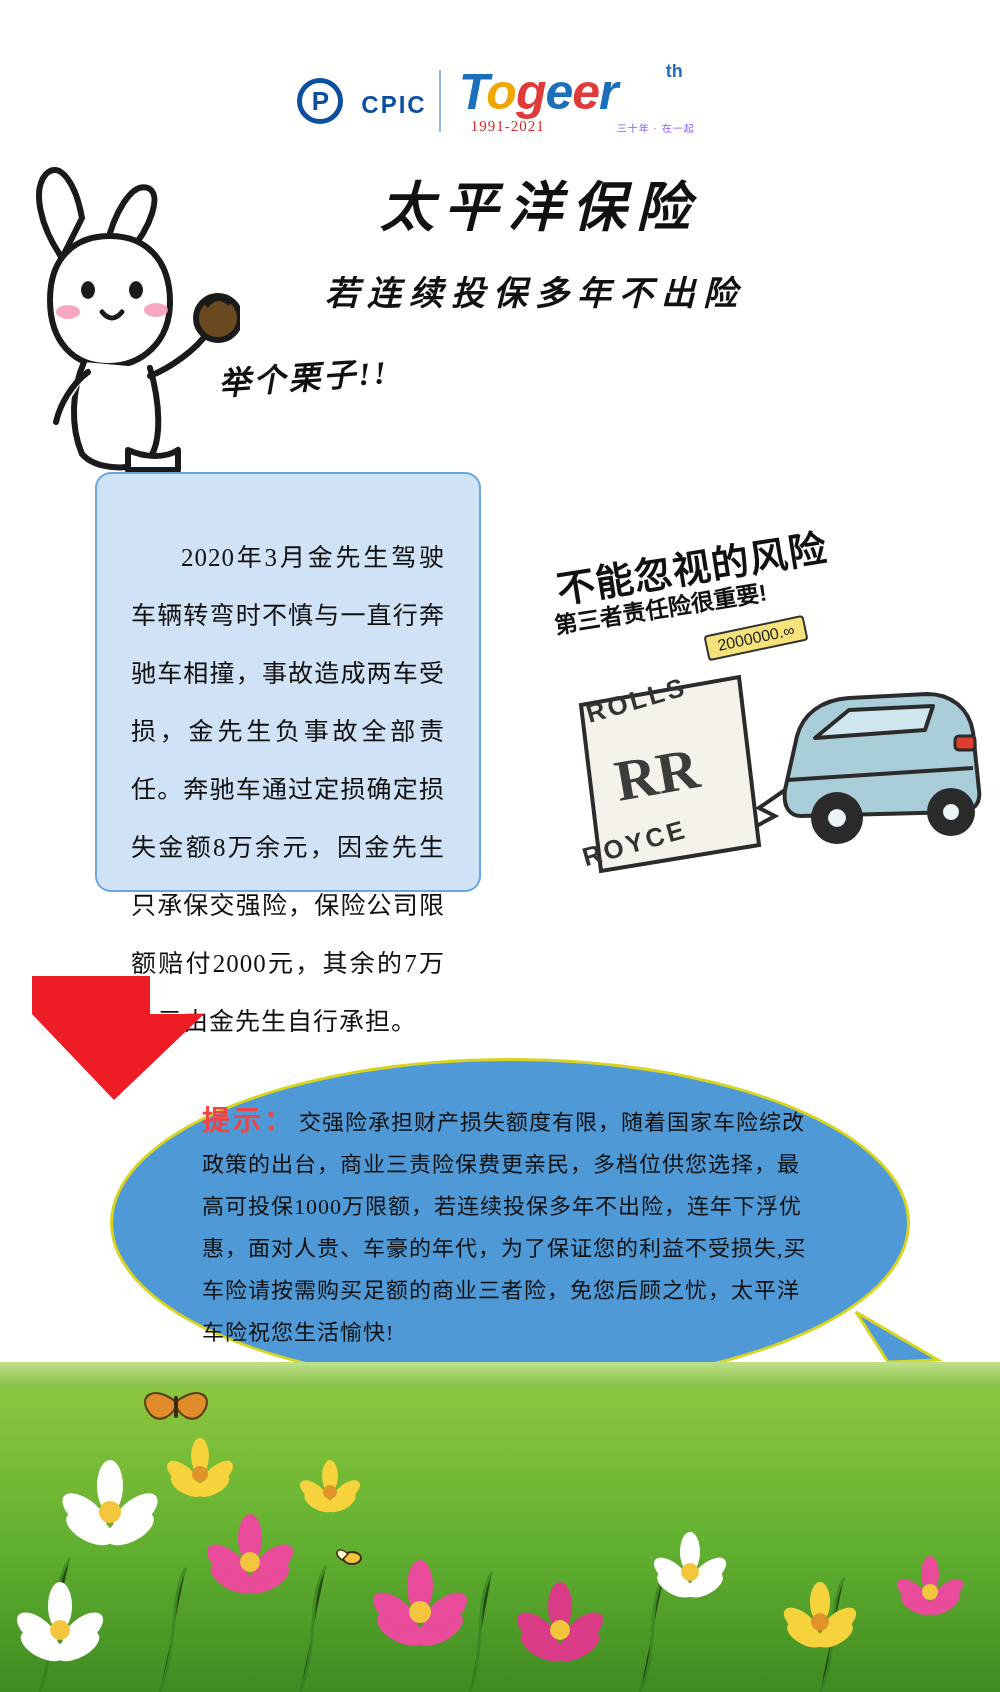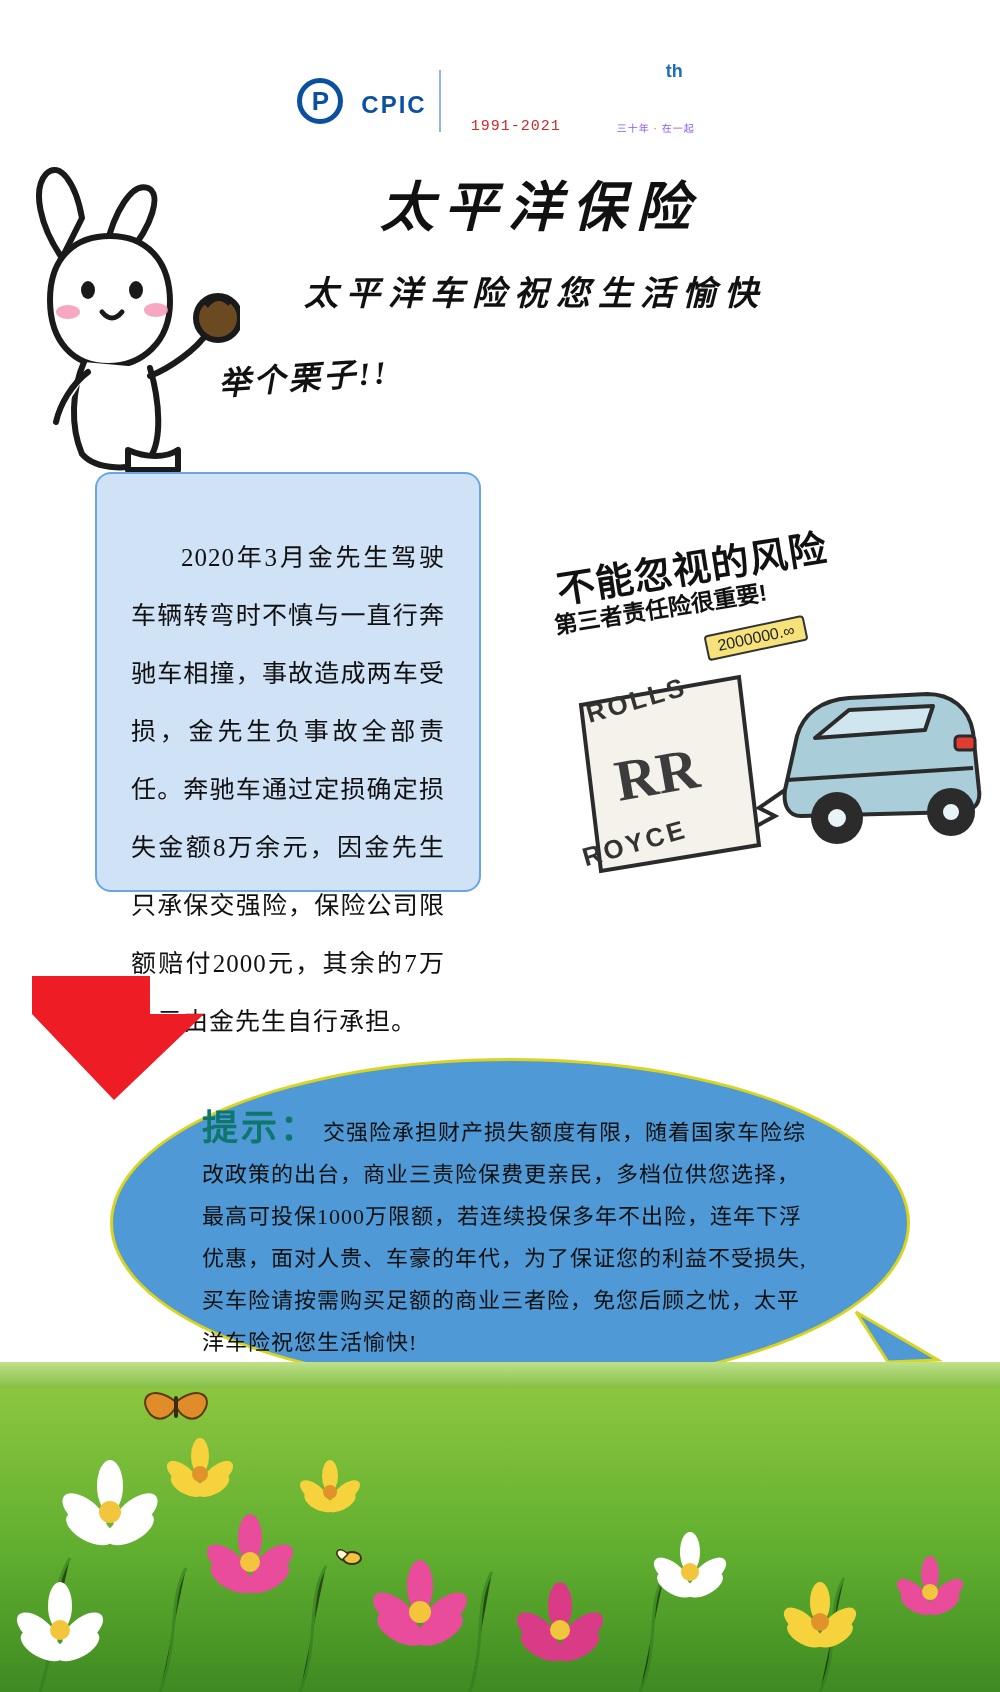--- a/index.html
+++ b/index.html
@@ -100,21 +100,21 @@
     right: 20px;
     font-family: "Liberation Sans", sans-serif;
     font-size: 18px;
     font-weight: bold;
     color: #1c70bb;
   }
   .together-years {
     position: absolute;
     bottom: 6px;
     left: 18px;
-    font-family: Liberation Mono, monospace;
+    font-family: Liberation Serif, serif;
     font-size: 15px;
     color: #d4272c;
     letter-spacing: 1px;
   }
   .together-slogan {
     position: absolute;
     bottom: 6px;
     right: 8px;
     font-family: "Liberation Sans", sans-serif;
     font-size: 10px;
@@ -308,22 +308,22 @@
   .tip-content {
     position: absolute;
     top: 40px;
     left: 92px;
     width: 620px;
     height: 250px;
   }
   .tip-label {
     font-family: "Liberation Serif", serif;
     font-weight: bold;
-    font-size: 36px;
-    color: #0f766e;
+    font-size: 28px;
+    color: #ef4444;
     letter-spacing: 3px;
   }
   .tip-text {
     font-family: "Liberation Serif", "DejaVu Serif", serif;
     font-size: 22px;
     line-height: 42px;
     color: #101010;
     text-align: justify;
     letter-spacing: 1px;
   }
@@ -345,20 +345,23 @@
   <div class="logo-block">
     <div class="cpic-mark">
       <span>P</span>
     </div>
     <div class="cpic-text">
       <span class="cpic-en">CPIC</span>
     </div>
   </div>
   <div class="logo-divider"></div>
   <div class="together-block">
+    <div class="together-word">
+      <span class="tw-t">T</span><span class="tw-o">o</span><span class="tw-g">g</span><span class="tw-e">e</span><span class="tw-e2">e</span><span class="tw-r">r</span>
+    </div>
     <div class="together-th">th</div>
     <div class="together-years">1991-2021</div>
     <div class="together-slogan">三十年 · 在一起</div>
   </div>
 </div>
 
 <div class="rabbit">
   <svg viewBox="0 0 230 340" width="230" height="340" aria-hidden="true">
     <g fill="#ffffff" stroke="#1a1a1a" stroke-width="6" stroke-linecap="round" stroke-linejoin="round">
       <path d="M52 118 C30 86 22 50 36 34 C50 20 66 44 72 78 Z"></path>
@@ -377,21 +380,21 @@
     <g fill="#f49ab4" opacity="0.85">
       <ellipse cx="58" cy="172" rx="12" ry="7"></ellipse>
       <ellipse cx="146" cy="170" rx="12" ry="7"></ellipse>
     </g>
     <circle cx="208" cy="178" r="22" fill="#6b4a22" stroke="#1a1a1a" stroke-width="6"></circle>
     <path d="M196 166 q12 -14 24 -2" fill="none" stroke="#1a1a1a" stroke-width="5"></path>
   </svg>
 </div>
 
 <div class="main-title">太平洋保险</div>
-<div class="sub-title">太平洋车险祝您生活愉快</div>
+<div class="sub-title">若连续投保多年不出险</div>
 <div class="hand-note">举个栗子!!</div>
 
 <div class="case-box">
   <p class="case-text">2020年3月金先生驾驶车辆转弯时不慎与一直行奔驰车相撞，事故造成两车受损，金先生负事故全部责任。奔驰车通过定损确定损失金额8万余元，因金先生只承保交强险，保险公司限额赔付2000元，其余的7万余元由金先生自行承担。</p>
 </div>
 
 <div class="risk-art">
   <div class="risk-head1">不能忽视的风险</div>
   <div class="risk-head2">第三者责任险很重要!</div>
   <div class="price-tag">2000000.∞</div>

